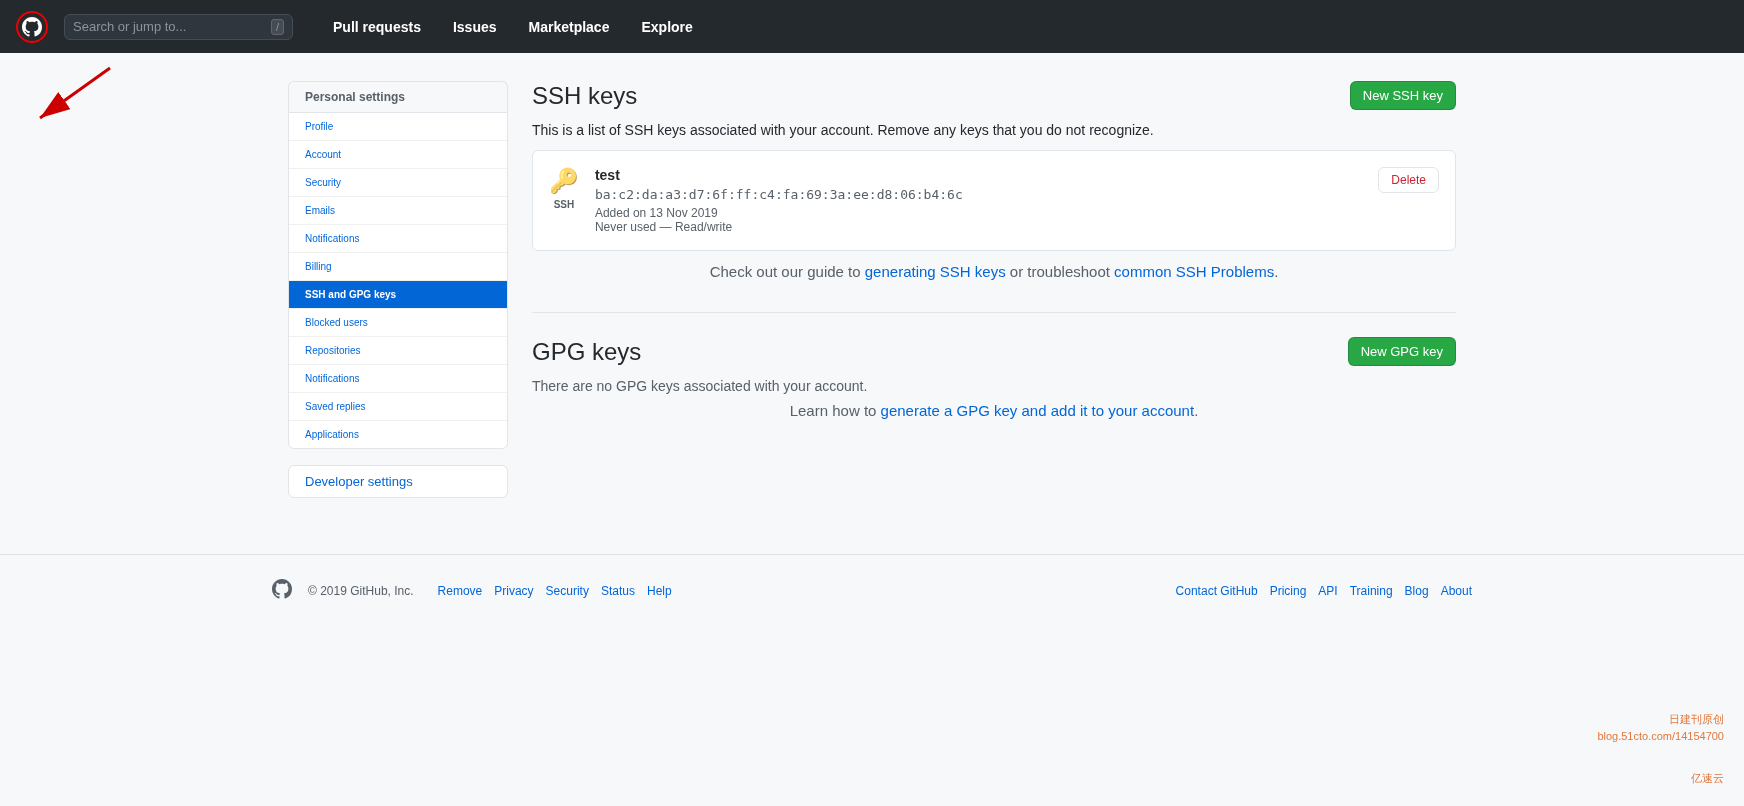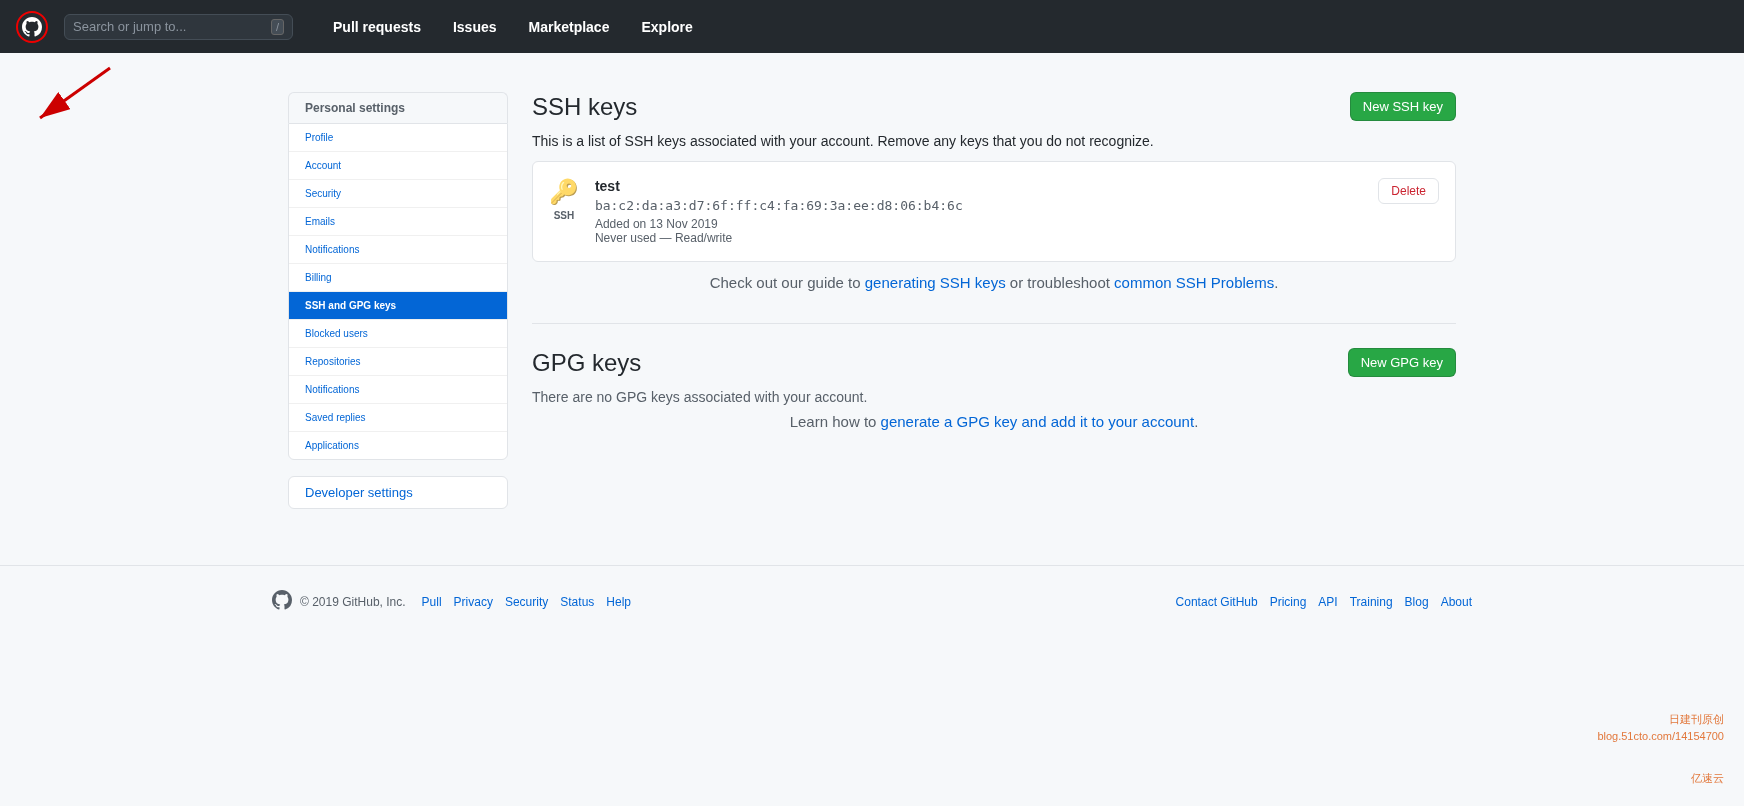--- a/index.html
+++ b/index.html
@@ -56,21 +56,21 @@
     .arrow-annotation {
       position: absolute;
       top: 58px;
       left: 20px;
       pointer-events: none;
     }
 
     
     .page-wrapper {
       max-width: 1200px;
-      margin: 15px auto;
+      margin: 4px auto;
       padding: 24px 16px;
       display: flex;
       gap: 24px;
       position: relative;
     }
 
     
     .sidebar {
       width: 220px;
       flex-shrink: 0;
@@ -205,20 +205,21 @@
       border-top: 1px solid #e1e4e8;
       padding: 24px 16px;
       margin-top: 32px;
     }
     .footer-inner {
       max-width: 1200px;
       margin: 0 auto;
       display: flex;
       align-items: center;
       flex-wrap: wrap;
+      gap: 8px;
     }
     .footer-logo { color: #586069; margin-right: 8px; }
     .footer-copy { font-size: 12px; color: #586069; margin-right: 16px; }
     .footer-links { display: flex; gap: 12px; flex: 1; }
     .footer-links a { font-size: 12px; color: #0366d6; text-decoration: none; }
     .footer-right { display: flex; gap: 12px; margin-left: auto; }
     .footer-right a { font-size: 12px; color: #0366d6; text-decoration: none; }
 
     
     .watermark {
@@ -369,21 +370,21 @@
 
 <footer class="footer">
   <div class="footer-inner">
     <span class="footer-logo">
       <svg width="20" height="20" viewBox="0 0 16 16" fill="#586069">
         <path d="M8 0C3.58 0 0 3.58 0 8c0 3.54 2.29 6.53 5.47 7.59.4.07.55-.17.55-.38 0-.19-.01-.82-.01-1.49-2.01.37-2.53-.49-2.69-.94-.09-.23-.48-.94-.82-1.13-.28-.15-.68-.52-.01-.53.63-.01 1.08.58 1.23.82.72 1.21 1.87.87 2.33.66.07-.52.28-.87.51-1.07-1.78-.2-3.64-.89-3.64-3.95 0-.87.31-1.59.82-2.15-.08-.2-.36-1.02.08-2.12 0 0 .67-.21 2.2.82.64-.18 1.32-.27 2-.27.68 0 1.36.09 2 .27 1.53-1.04 2.2-.82 2.2-.82.44 1.1.16 1.92.08 2.12.51.56.82 1.27.82 2.15 0 3.07-1.87 3.75-3.65 3.95.29.25.54.73.54 1.48 0 1.07-.01 1.93-.01 2.2 0 .21.15.46.55.38A8.013 8.013 0 0016 8c0-4.42-3.58-8-8-8z"></path>
       </svg>
     </span>
     <span class="footer-copy">© 2019 GitHub, Inc.</span>
     <div class="footer-links">
-      <a href="#">Pull</a>
+      <a href="#">Remove</a>
       <a href="#">Privacy</a>
       <a href="#">Security</a>
       <a href="#">Status</a>
       <a href="#">Help</a>
     </div>
     <div class="footer-right">
       <a href="#">Contact GitHub</a>
       <a href="#">Pricing</a>
       <a href="#">API</a>
       <a href="#">Training</a>

